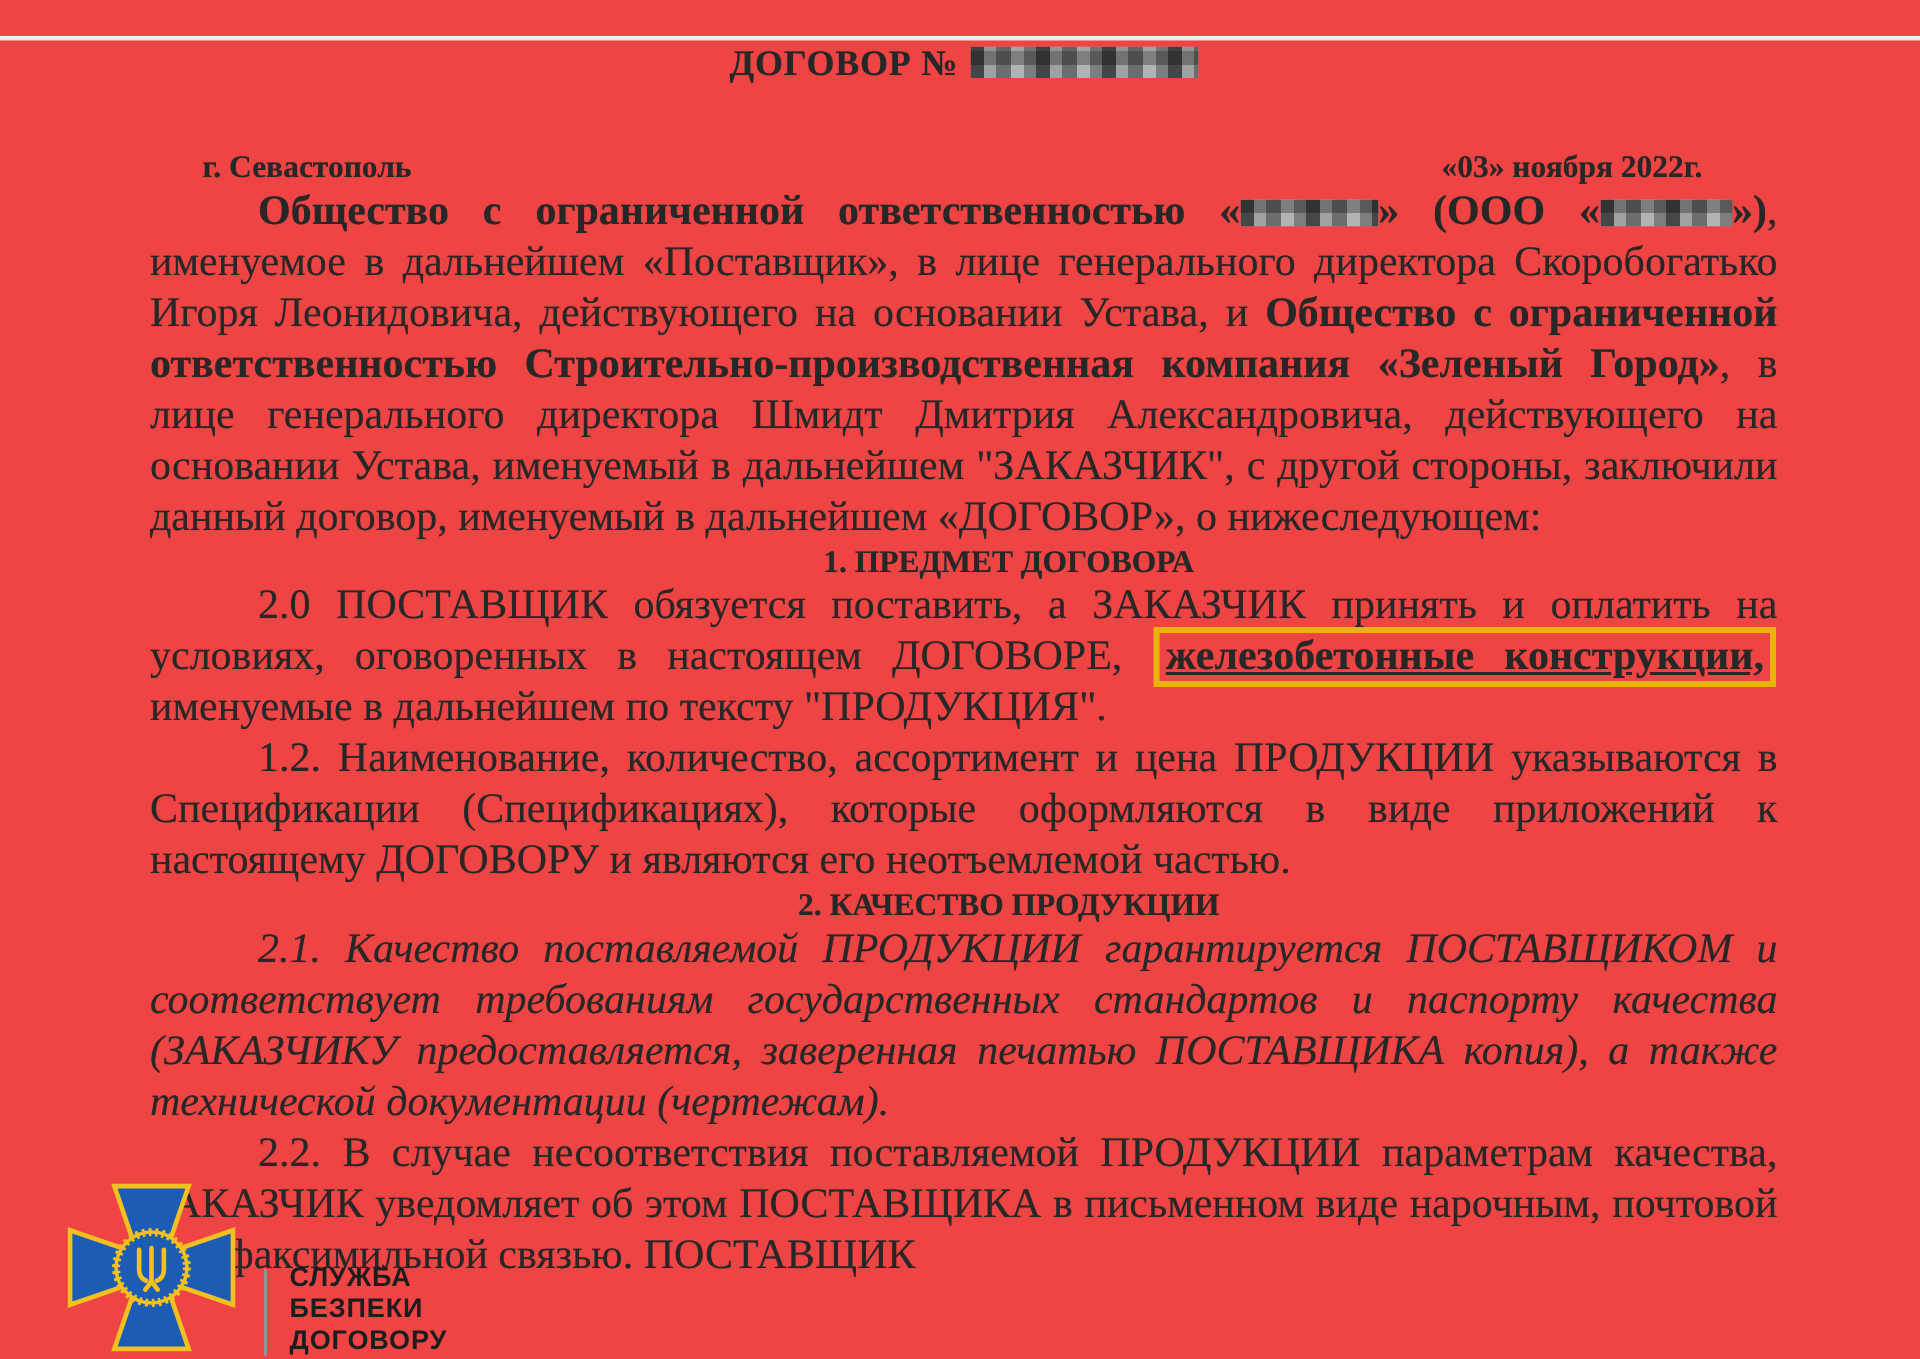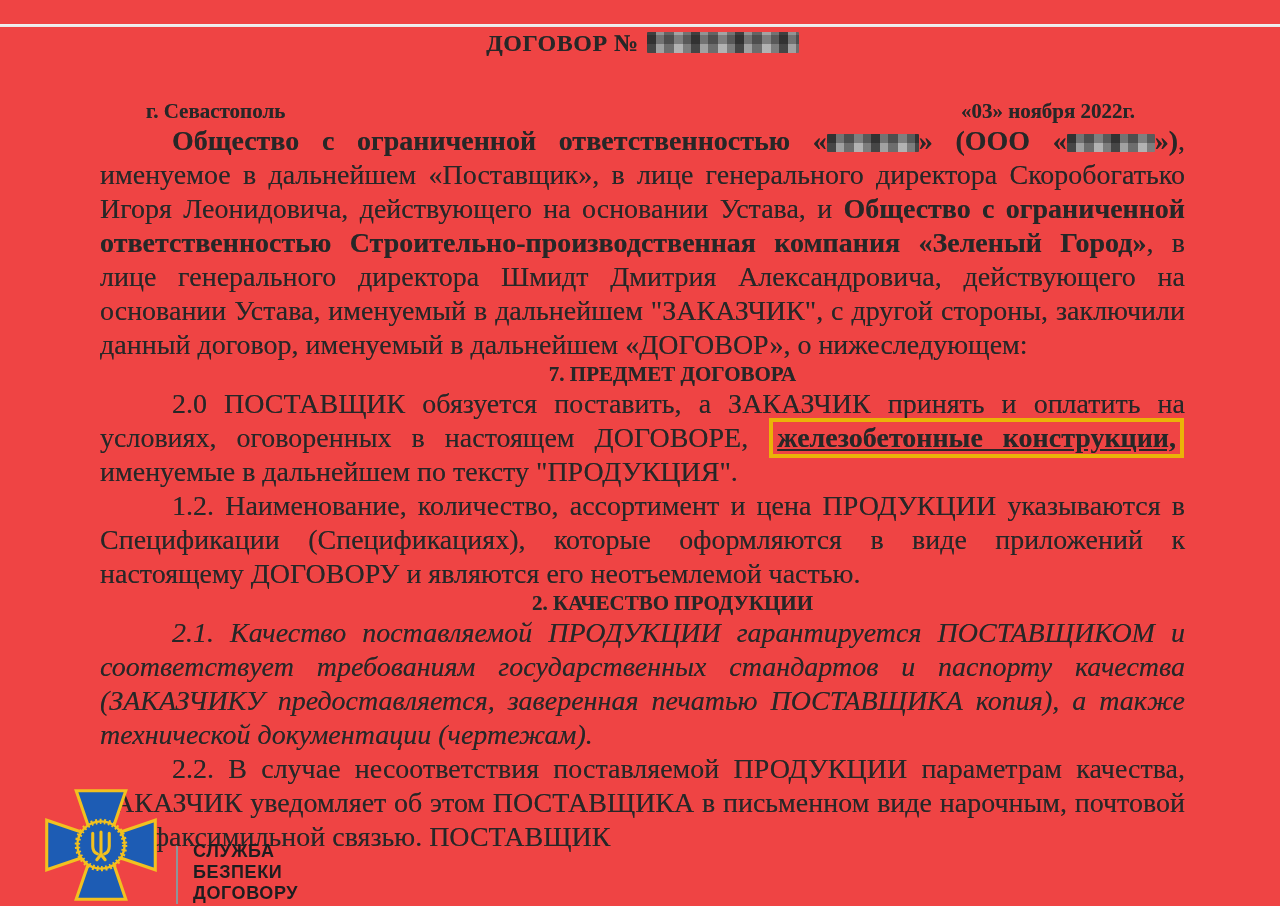--- a/index.html
+++ b/index.html
@@ -25,21 +25,21 @@
     text-align:center;
     font-size:24px;font-weight:bold;
     letter-spacing:.5px;
     white-space:nowrap;
   }
   .cityrow{
     display:flex;justify-content:space-between;align-items:baseline;
     margin-top:42px;
     font-size:21px;font-weight:bold;
   }
-  .city{ margin-left:46px; }
+  .city{ margin-left:35px; }
   .date{ margin-right:50px; }
   p.body{
     margin:0;
     font-size:28px;line-height:34px;
     text-align:justify;
     text-indent:72px;
   }
   .preamble{ margin-top:24px; }
   h3.sect{
     margin:0;
@@ -100,21 +100,21 @@
       <span>ДОГОВОР №</span><span class="redact r-title"></span>
     </div>
 
     <div class="cityrow">
       <span class="city">г. Севастополь</span>
       <span class="date">«03» ноября 2022г.</span>
     </div>
 
     <p class="body preamble"><span class="b">Общество с ограниченной ответственностью «</span><span class="redact r-name"></span><span class="b">» (ООО «</span><span class="redact r-name2"></span><span class="b">»)</span><span>, именуемое в дальнейшем «Поставщик», в лице генерального директора Скоробогатько Игоря Леонидовича, действующего на основании Устава, и </span><span class="b">Общество с ограниченной ответственностью Строительно-производственная компания «Зеленый Город»</span><span>, в лице генерального директора Шмидт Дмитрия Александровича, действующего на основании Устава, именуемый в дальнейшем "ЗАКАЗЧИК", с другой стороны, заключили данный договор, именуемый в дальнейшем «ДОГОВОР», о нижеследующем:</span></p>
 
-    <h3 class="sect sect1">7. ПРЕДМЕТ ДОГОВОРА</h3>
+    <h3 class="sect sect1">1. ПРЕДМЕТ ДОГОВОРА</h3>
 
     <p class="body p11"><span>2.0 ПОСТАВЩИК обязуется поставить, а ЗАКАЗЧИК принять и оплатить на условиях, оговоренных в настоящем ДОГОВОРЕ, </span><span class="hl">железобетонные конструкции,</span><span> именуемые в дальнейшем по тексту "ПРОДУКЦИЯ".</span></p>
 
     <p class="body">1.2. Наименование, количество, ассортимент и цена ПРОДУКЦИИ указываются в Спецификации (Спецификациях), которые оформляются в виде приложений к настоящему ДОГОВОРУ и являются его неотъемлемой частью.</p>
 
     <h3 class="sect sect2">2. КАЧЕСТВО ПРОДУКЦИИ</h3>
 
     <p class="body p21">2.1. Качество поставляемой ПРОДУКЦИИ гарантируется ПОСТАВЩИКОМ и соответствует требованиям государственных стандартов и паспорту качества (ЗАКАЗЧИКУ предоставляется, заверенная печатью ПОСТАВЩИКА копия), а также технической документации (чертежам).</p>
 
     <p class="body">2.2.  В случае несоответствия поставляемой ПРОДУКЦИИ параметрам качества, ЗАКАЗЧИК уведомляет об этом ПОСТАВЩИКА в письменном виде нарочным, почтовой или факсимильной связью. ПОСТАВЩИК</p>

